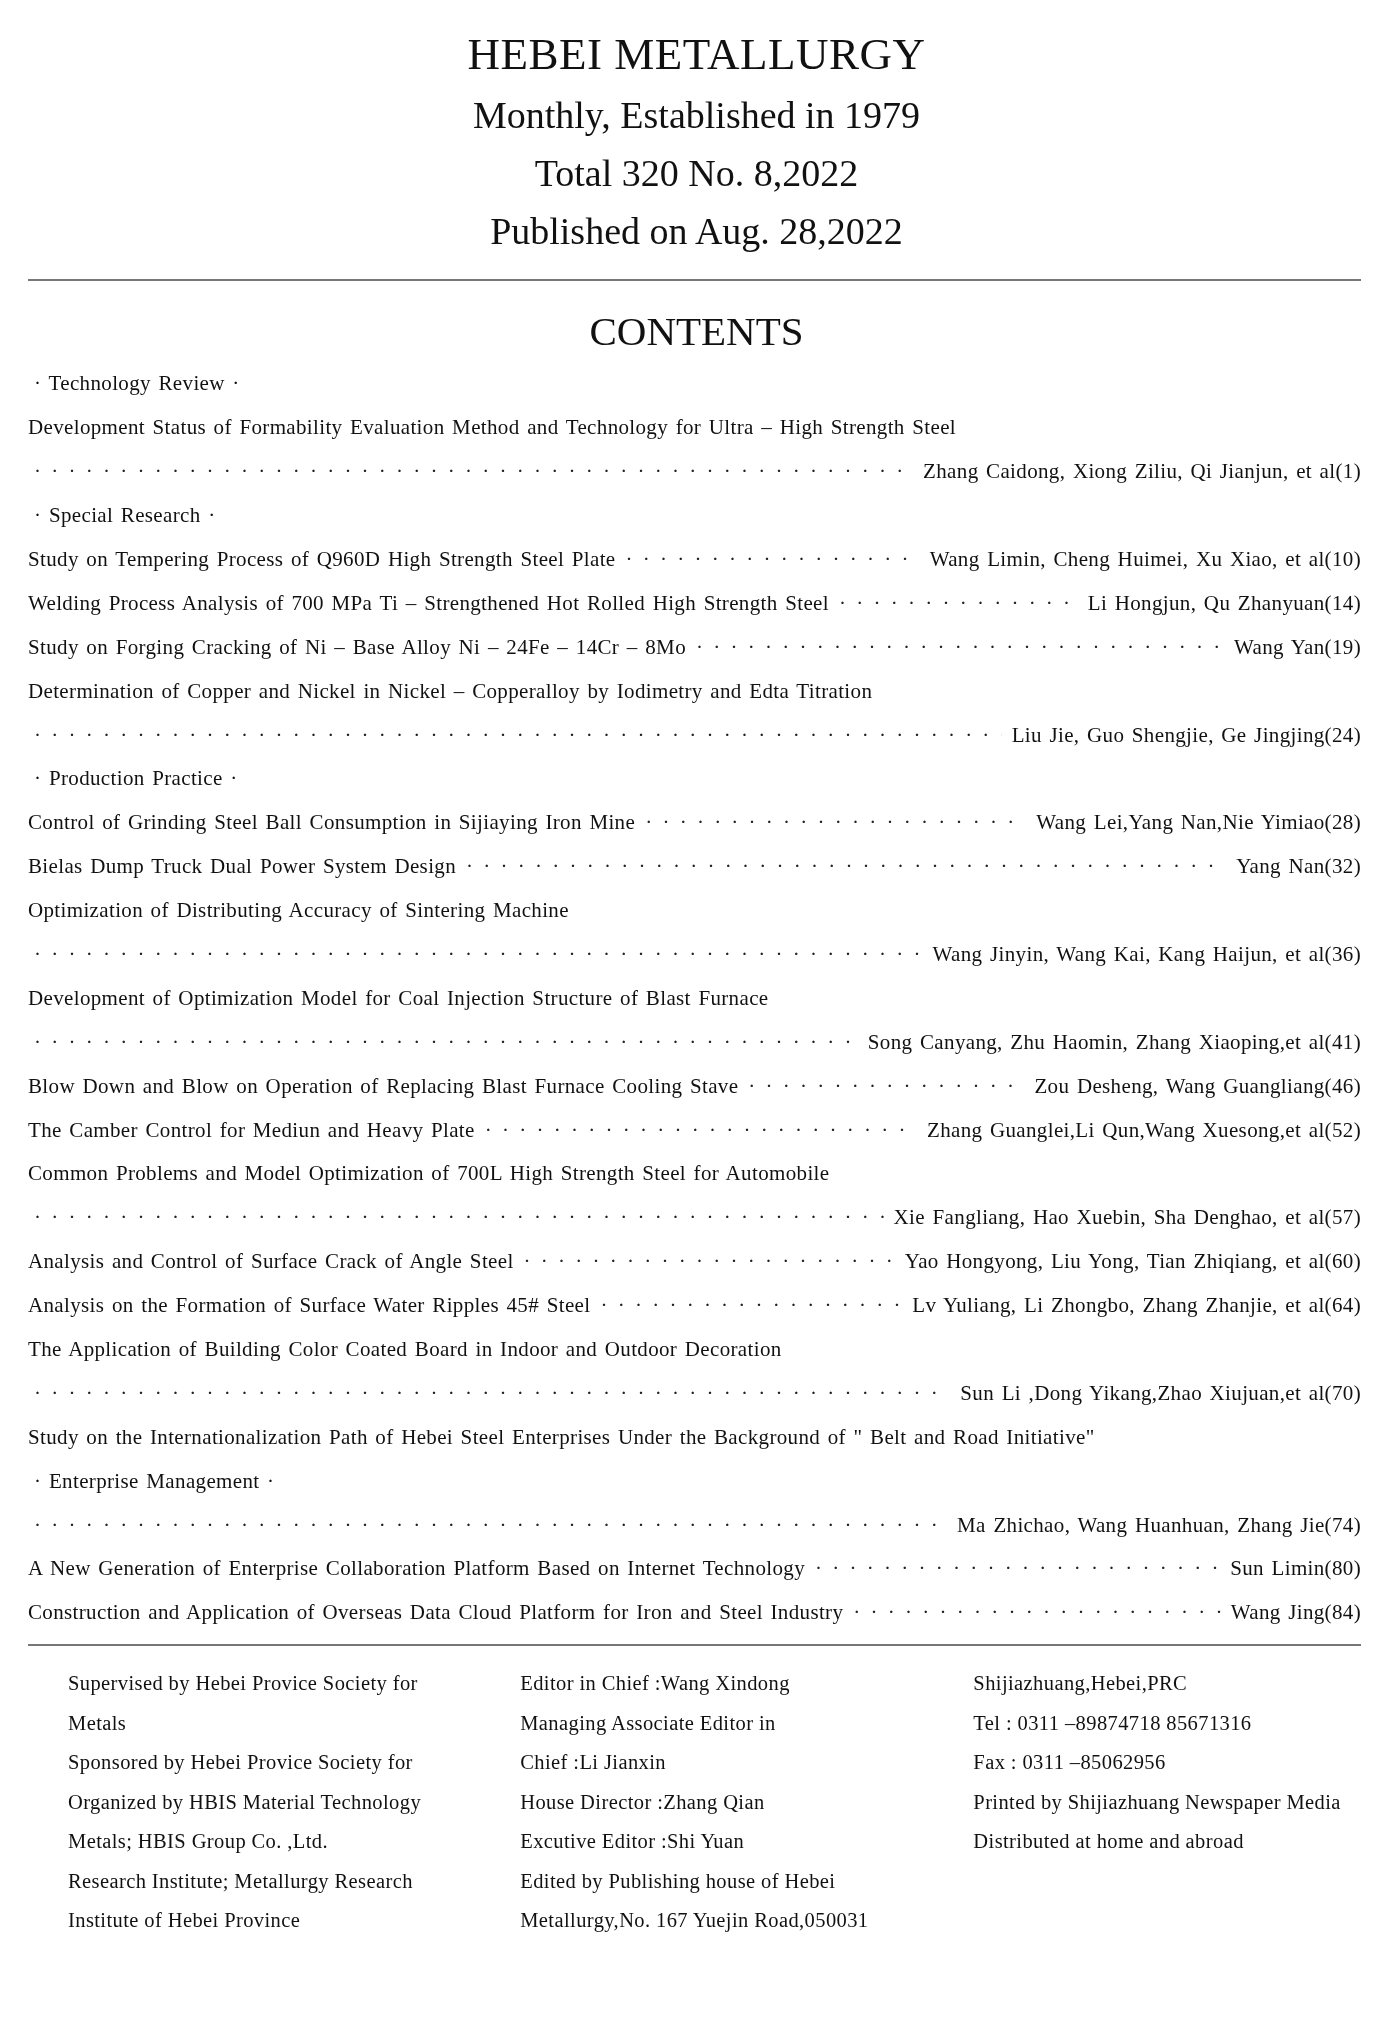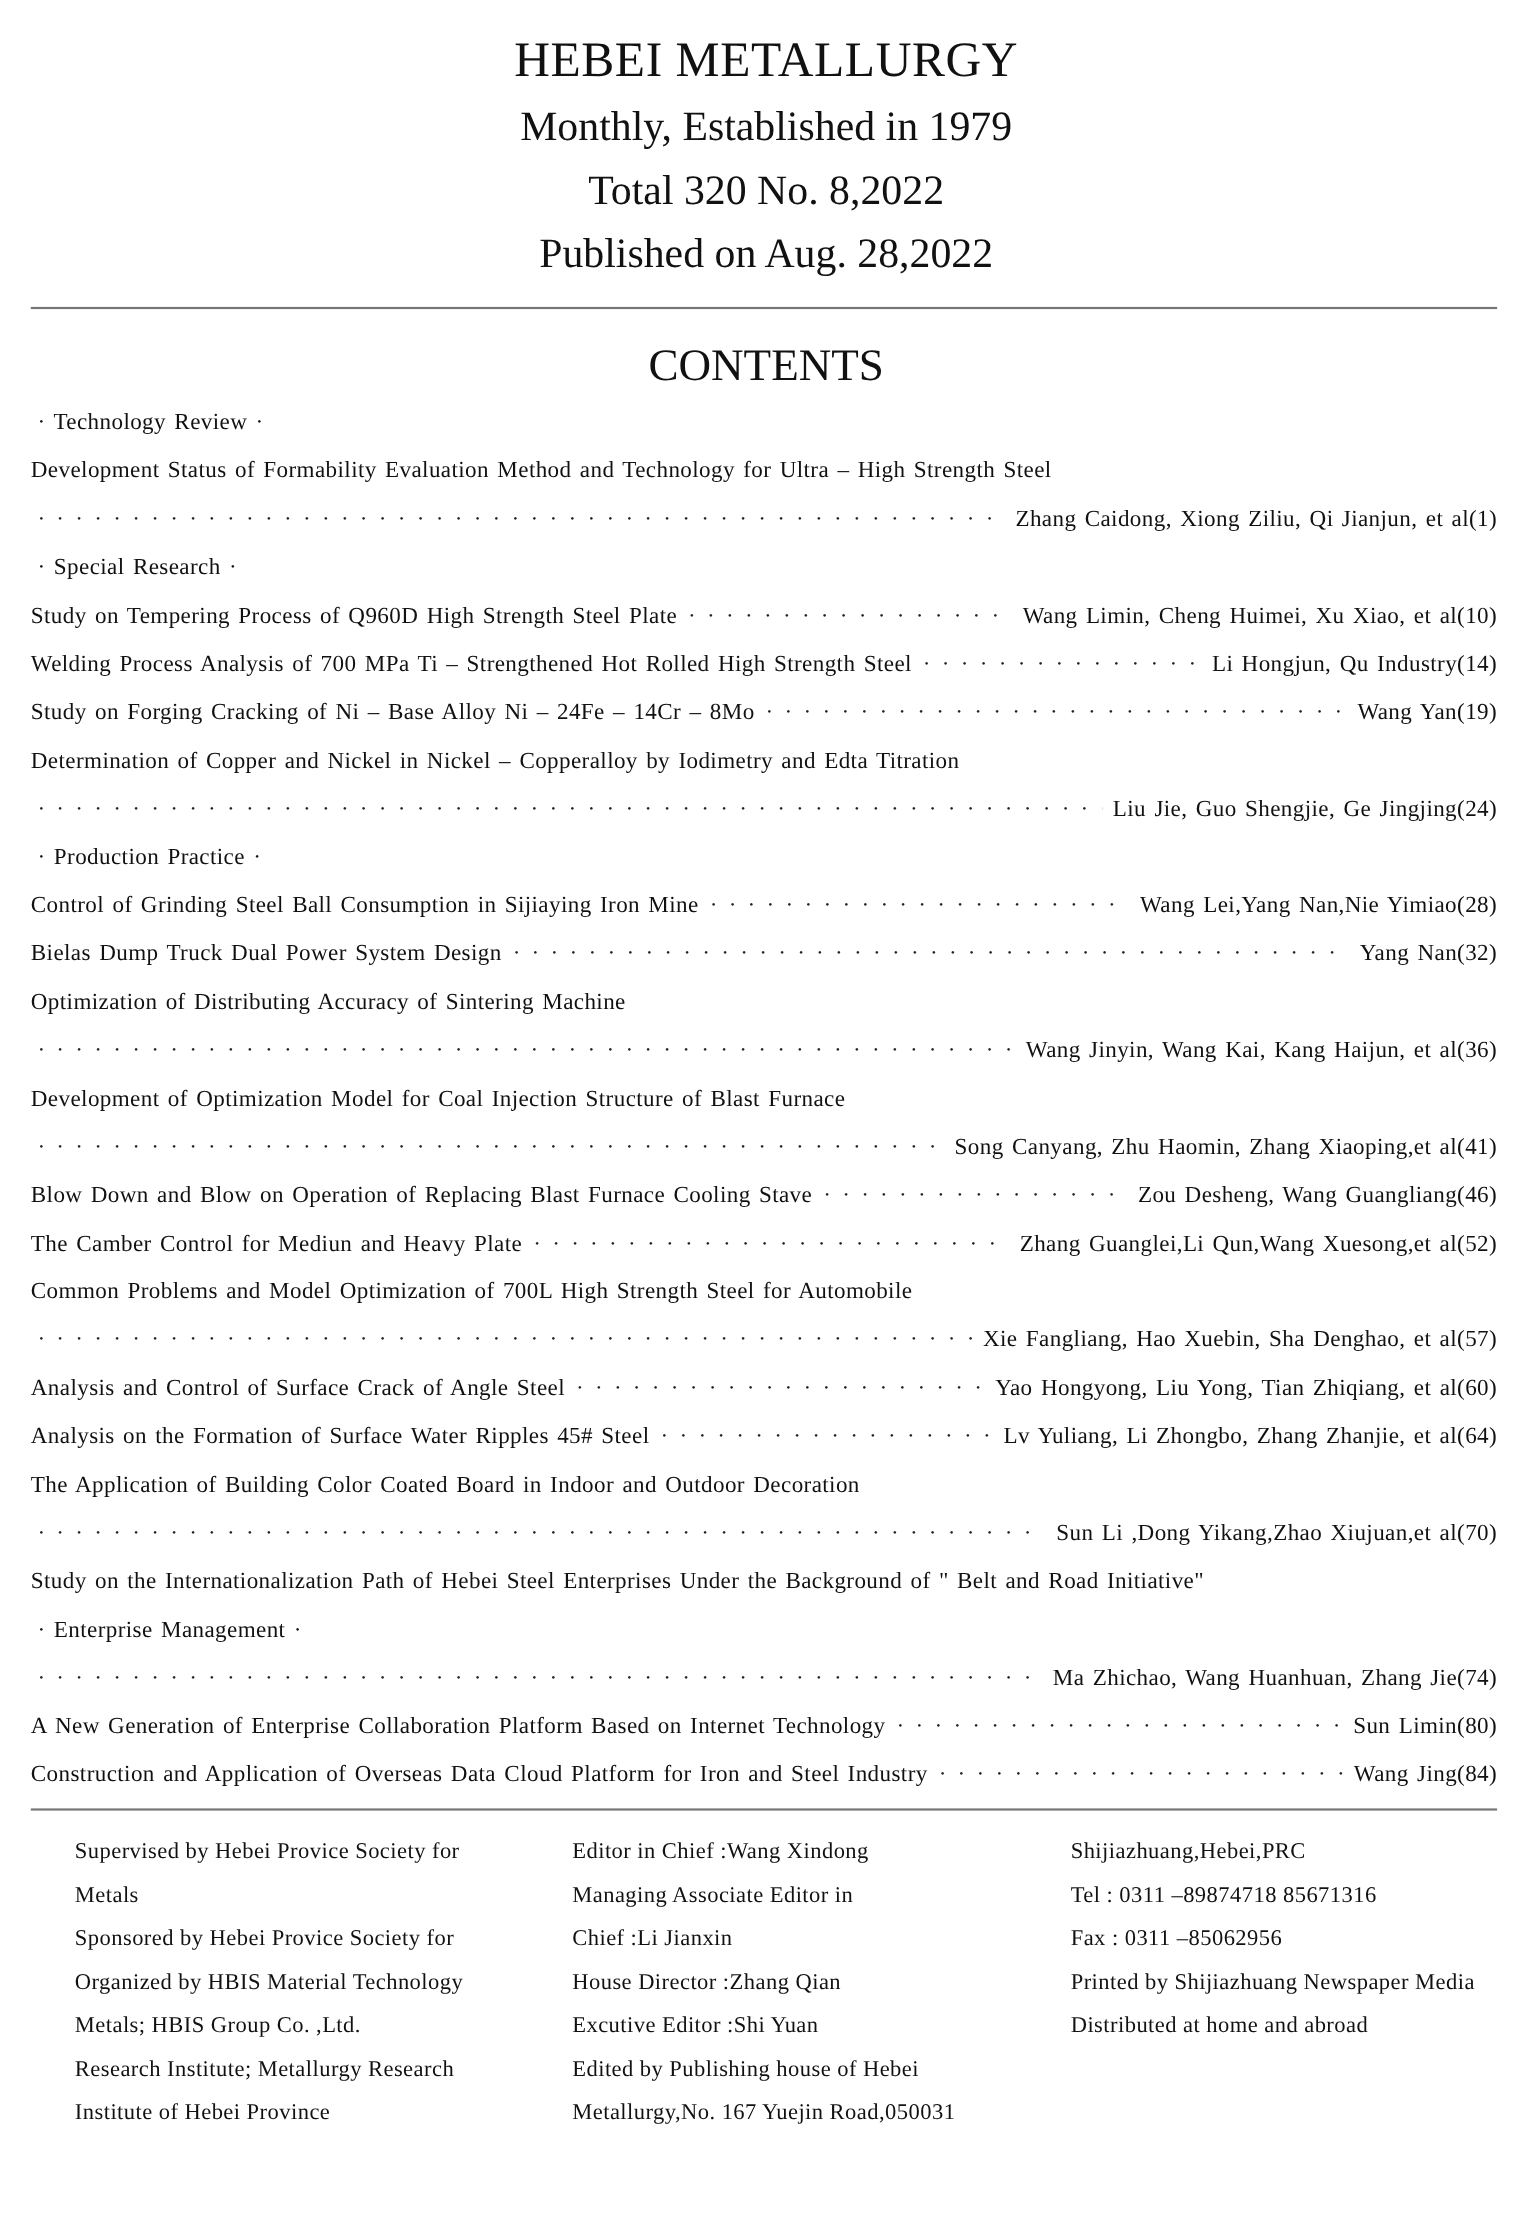--- a/index.html
+++ b/index.html
@@ -61,21 +61,21 @@
       <span class="title">· Special Research ·</span>
     </div>
     <div class="row">
       <span class="title">Study on Tempering Process of Q960D High Strength Steel Plate</span>
       <span class="leader"></span>
       <span class="authors"><span>Wang Limin, Cheng Huimei, Xu Xiao, et al</span><span>(10)</span></span>
     </div>
     <div class="row">
       <span class="title">Welding Process Analysis of 700 MPa Ti – Strengthened Hot Rolled High Strength Steel</span>
       <span class="leader"></span>
-      <span class="authors"><span>Li Hongjun, Qu Industry</span><span>(14)</span></span>
+      <span class="authors"><span>Li Hongjun, Qu Zhanyuan</span><span>(14)</span></span>
     </div>
     <div class="row">
       <span class="title">Study on Forging Cracking of Ni – Base Alloy Ni – 24Fe – 14Cr – 8Mo</span>
       <span class="leader"></span>
       <span class="authors"><span>Wang Yan</span><span>(19)</span></span>
     </div>
     <div class="row">
       <span class="title">Determination of Copper and Nickel in Nickel – Copperalloy by Iodimetry and Edta Titration</span>
     </div>
     <div class="row">

